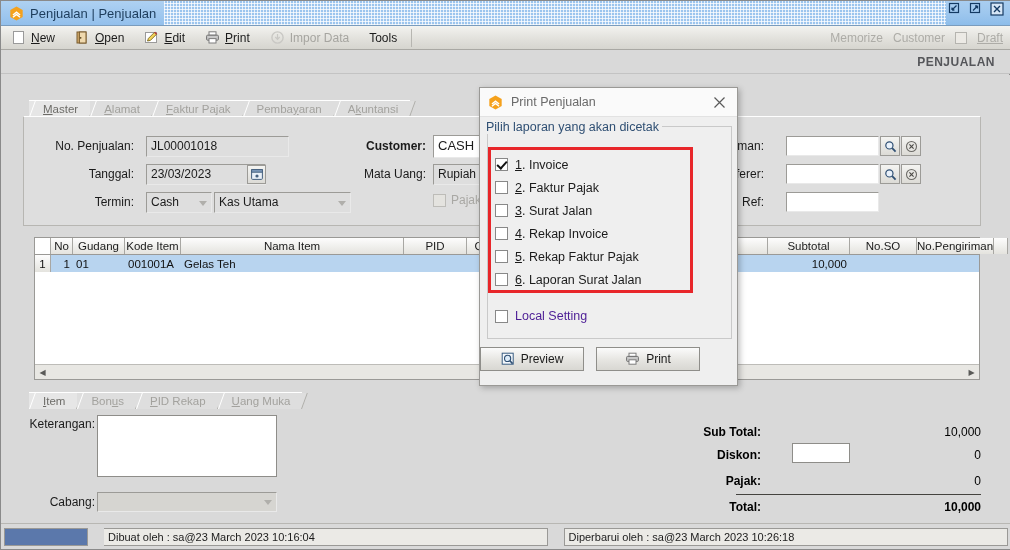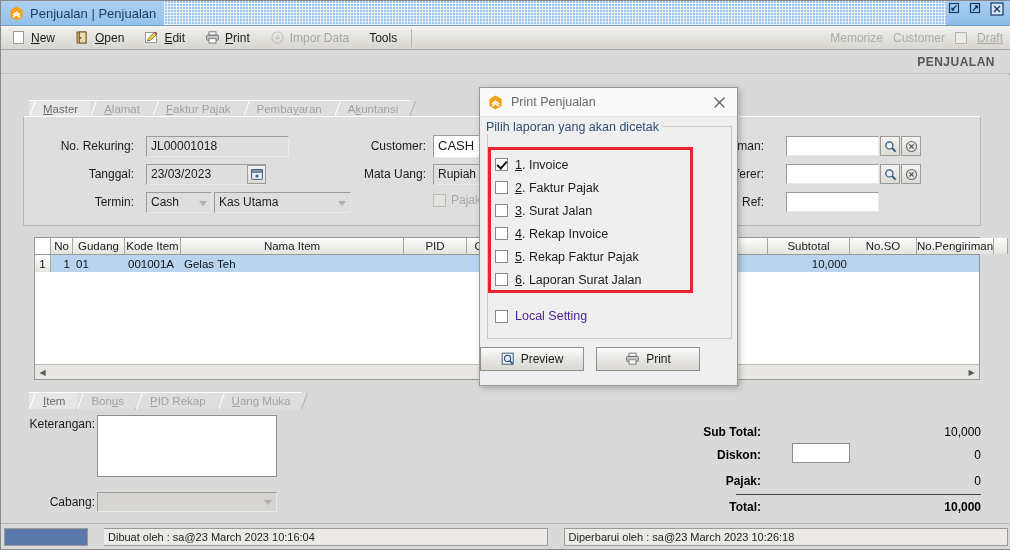--- a/index.html
+++ b/index.html
@@ -414,38 +414,38 @@
       <div class="tab">
         <span>Pemba<u>y</u>aran</span>
       </div>
       <div class="tab">
         <span>A<u>k</u>untansi</span>
       </div>
     </div>
 
     <div class="panel-box" style="left:22px; top:41px; width:958px; height:110px;">
 
-      <span class="lbl" style="left:10px; top:22px; width:100px;">No. Rekuring:</span>
+      <span class="lbl" style="left:10px; top:22px; width:100px;">No. Penjualan:</span>
       <div class="fld" style="left:122px; top:19px; width:143px; height:21px;">JL00001018</div>
 
       <span class="lbl" style="left:10px; top:50px; width:100px;">Tanggal:</span>
       <div class="fld" style="left:122px; top:47px; width:120px; height:21px;">23/03/2023</div>
       <div class="sqbtn" style="left:223px; top:48px; width:19px; height:19px;">
         <svg width="12" height="11" viewBox="0 0 12 11">
           <rect x="0.6" y="0.6" width="10.8" height="9.8" rx="1" fill="#e9f0f8" stroke="#46617f"></rect>
           <rect x="0.6" y="0.6" width="10.8" height="2.6" fill="#7f9cbd" stroke="#46617f"></rect>
           <circle cx="6" cy="7" r="1.6" fill="#46617f"></circle>
         </svg>
       </div>
 
       <span class="lbl" style="left:10px; top:78px; width:100px;">Termin:</span>
       <div class="combo" style="left:122px; top:75px; width:66px; height:21px;">Cash</div>
       <div class="combo" style="left:190px; top:75px; width:137px; height:21px;">Kas Utama</div>
 
-      <span class="lbl" style="left:312px; top:22px; width:90px;">Customer:</span>
+      <span class="lbl" style="left:312px; top:22px; width:90px;font-weight:bold;">Customer:</span>
       <div class="fld white" style="left:409px; top:18px; width:82px; height:23px; font-size:13px;">CASH</div>
 
       <span class="lbl" style="left:312px; top:50px; width:90px;">Mata Uang:</span>
       <div class="fld" style="left:409px; top:47px; width:82px; height:21px;">Rupiah</div>
 
       <div style="position:absolute; left:409px; top:76px; display:flex; align-items:center; gap:5px;">
         <span class="chk-box dim"></span>
         <span class="lbl dim" style="position:static; text-align:left;">Pajak</span>
       </div>
 

